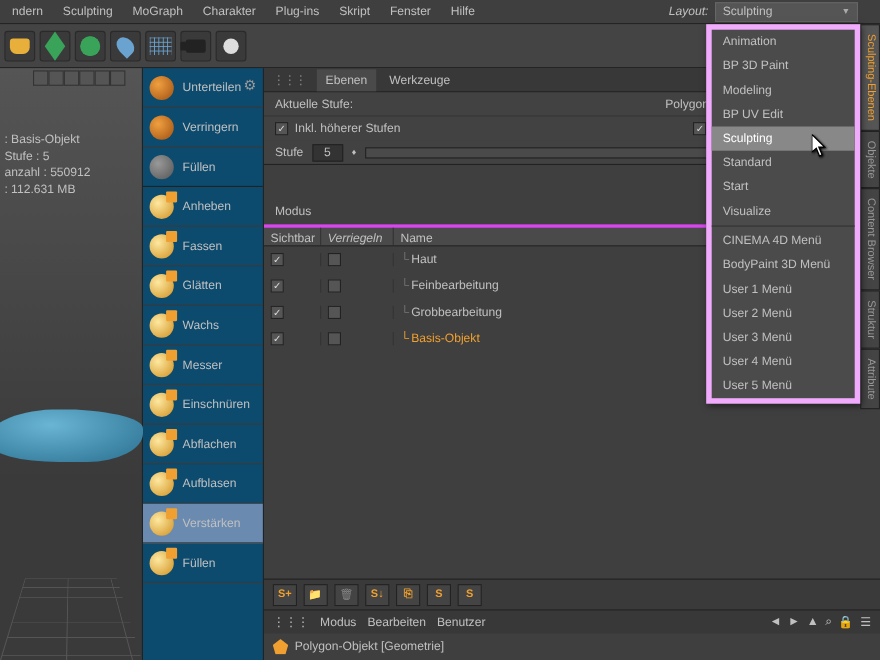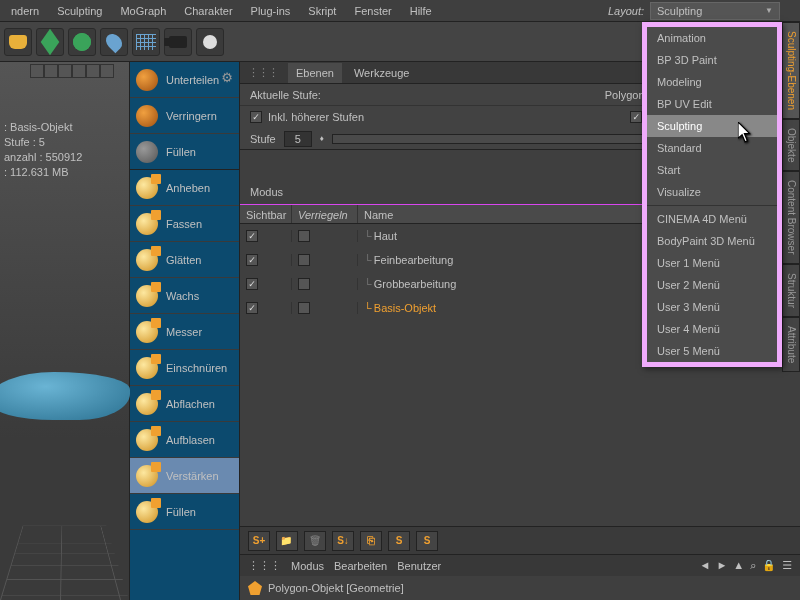--- a/index.html
+++ b/index.html
@@ -44,21 +44,21 @@
   .tab.active{background:#4a4a4a;}
   .info-row{height:22px;display:flex;align-items:center;padding:0 10px;background:#424242;border-bottom:1px solid #333;}
   .info-row .l2{margin-left:auto; margin-right:110px;}
   .check-row{height:22px;display:flex;align-items:center;padding:0 10px;background:#424242;gap:6px;}
   .chk{width:12px;height:12px;background:#555;border:1px solid #222;display:flex;align-items:center;justify-content:center;font-size:9px;color:#ddd;}
   .stufe-row{height:22px;display:flex;align-items:center;padding:0 10px;gap:8px;background:#424242;border-bottom:1px solid #222;}
   .num-field{width:28px;height:16px;background:#333;border:1px solid #222;text-align:center;line-height:14px;}
   .slider{flex:1;height:10px;background:#333;border:1px solid #222;position:relative;}
   .slider:before{content:"";position:absolute;left:0;top:0;bottom:0;width:100%;background:#4a4a4a;}
   .sec-title{padding:6px 10px;background:#3f3f3f;}
-  .table-head{height:20px;background:#4a4a4a;display:flex;border-top:1px solid #d946ef;border-bottom:1px solid #222;}
+  .table-head{height:20px;background:#4a4a4a;display:flex;border-top:3px solid #d946ef;border-bottom:1px solid #222;}
   .th,.td{padding:0 6px;line-height:20px;border-right:1px solid #333;}
   .c-vis{width:52px;} .c-lock{width:66px;font-style:italic;} .c-name{flex:1;} .c-stufe{width:40px;} .c-mask{width:44px;}
   .table-body .row{height:24px;display:flex;align-items:center;}
   .row .td{line-height:24px;}
   .row.sel .c-name span{color:#f0a030;}
   .tree-line{color:#777;margin-right:2px;}
   .btm-icons{height:28px;background:#3a3a3a;border-top:1px solid #222;display:flex;align-items:center;padding:0 8px;gap:6px;}
   .bic{width:22px;height:20px;background:#444;border:1px solid #222;display:flex;align-items:center;justify-content:center;font-size:10px;}
   .bic.or{color:#f0a030;font-weight:bold;}
   .attr-tab{height:22px;background:#383838;display:flex;align-items:center;padding:0 8px;gap:10px;border-top:1px solid #222;}

